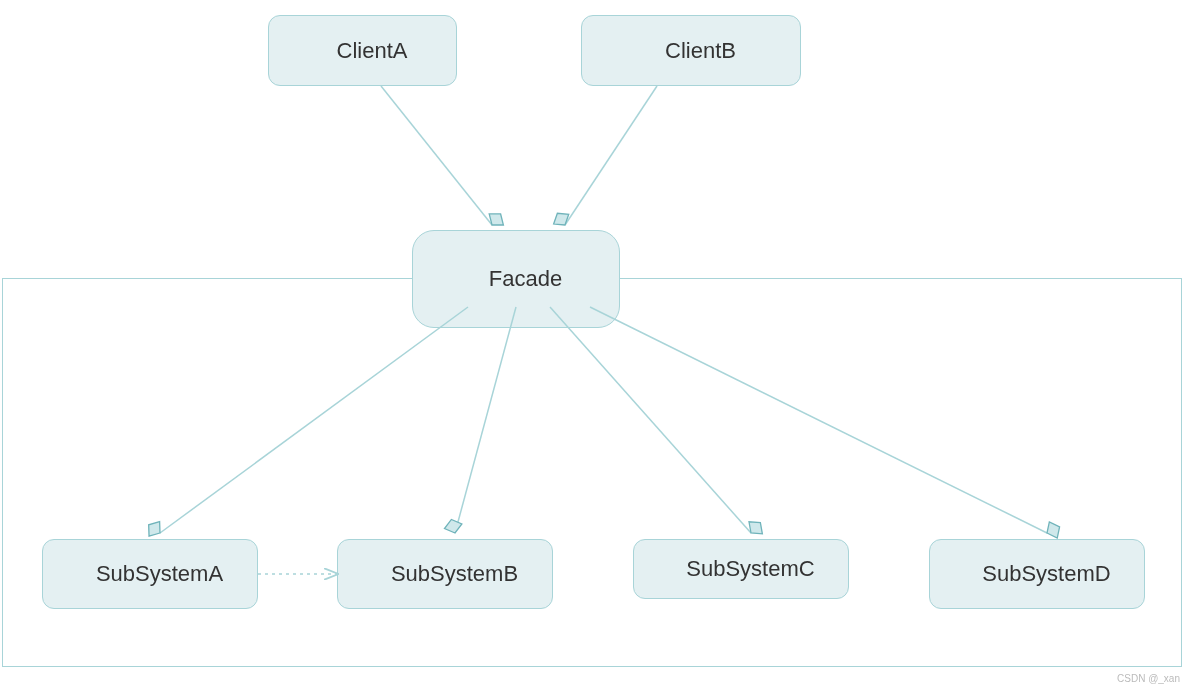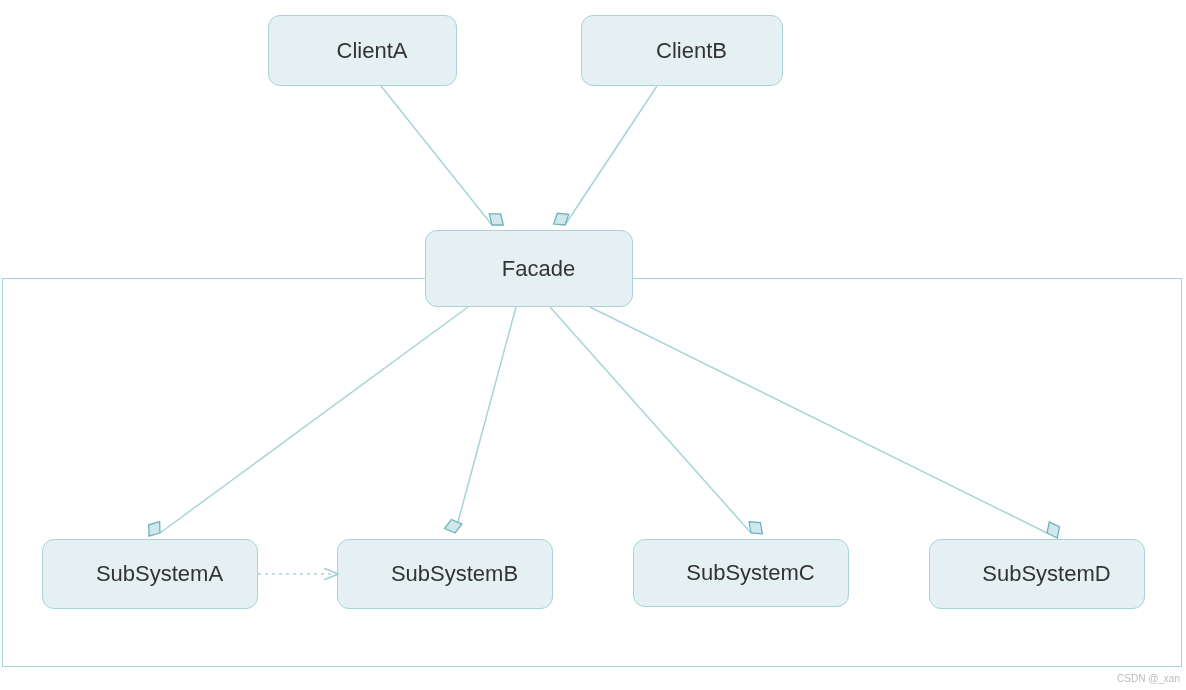--- a/index.html
+++ b/index.html
@@ -43,37 +43,37 @@
   </style>
 </head>
 <body>
 
 <div class="container" style="left:2px; top:278px; width:1180px; height:389px;"></div>
 
 <div class="node" style="left:268px; top:15px; width:189px; height:71px;">
   <span>ClientA</span>
 </div>
 
-<div class="node" style="left:581px; top:15px; width:202px; height:71px;">
+<div class="node" style="left:581px; top:15px; width:220px; height:71px;">
   <span>ClientB</span>
 </div>
 
-<div class="node" style="left:425px; top:230px; width:208px; height:77px;">
+<div class="node" style="left:412px; top:230px; width:208px; height:98px;border-radius:22px;">
   <span>Facade</span>
 </div>
 
 <div class="node" style="left:42px; top:539px; width:216px; height:70px;">
   <span>SubSystemA</span>
 </div>
 
 <div class="node" style="left:337px; top:539px; width:216px; height:70px;justify-content:center;">
   <span>SubSystemB</span>
 </div>
 
-<div class="node" style="left:633px; top:539px; width:216px; height:68px;">
+<div class="node" style="left:633px; top:539px; width:216px; height:60px;">
   <span>SubSystemC</span>
 </div>
 
 <div class="node" style="left:929px; top:539px; width:216px; height:70px;">
   <span>SubSystemD</span>
 </div>
 
 <div class="watermark" style="right:6px; bottom:6px;">
   <span>CSDN @_xan</span>
 </div>

